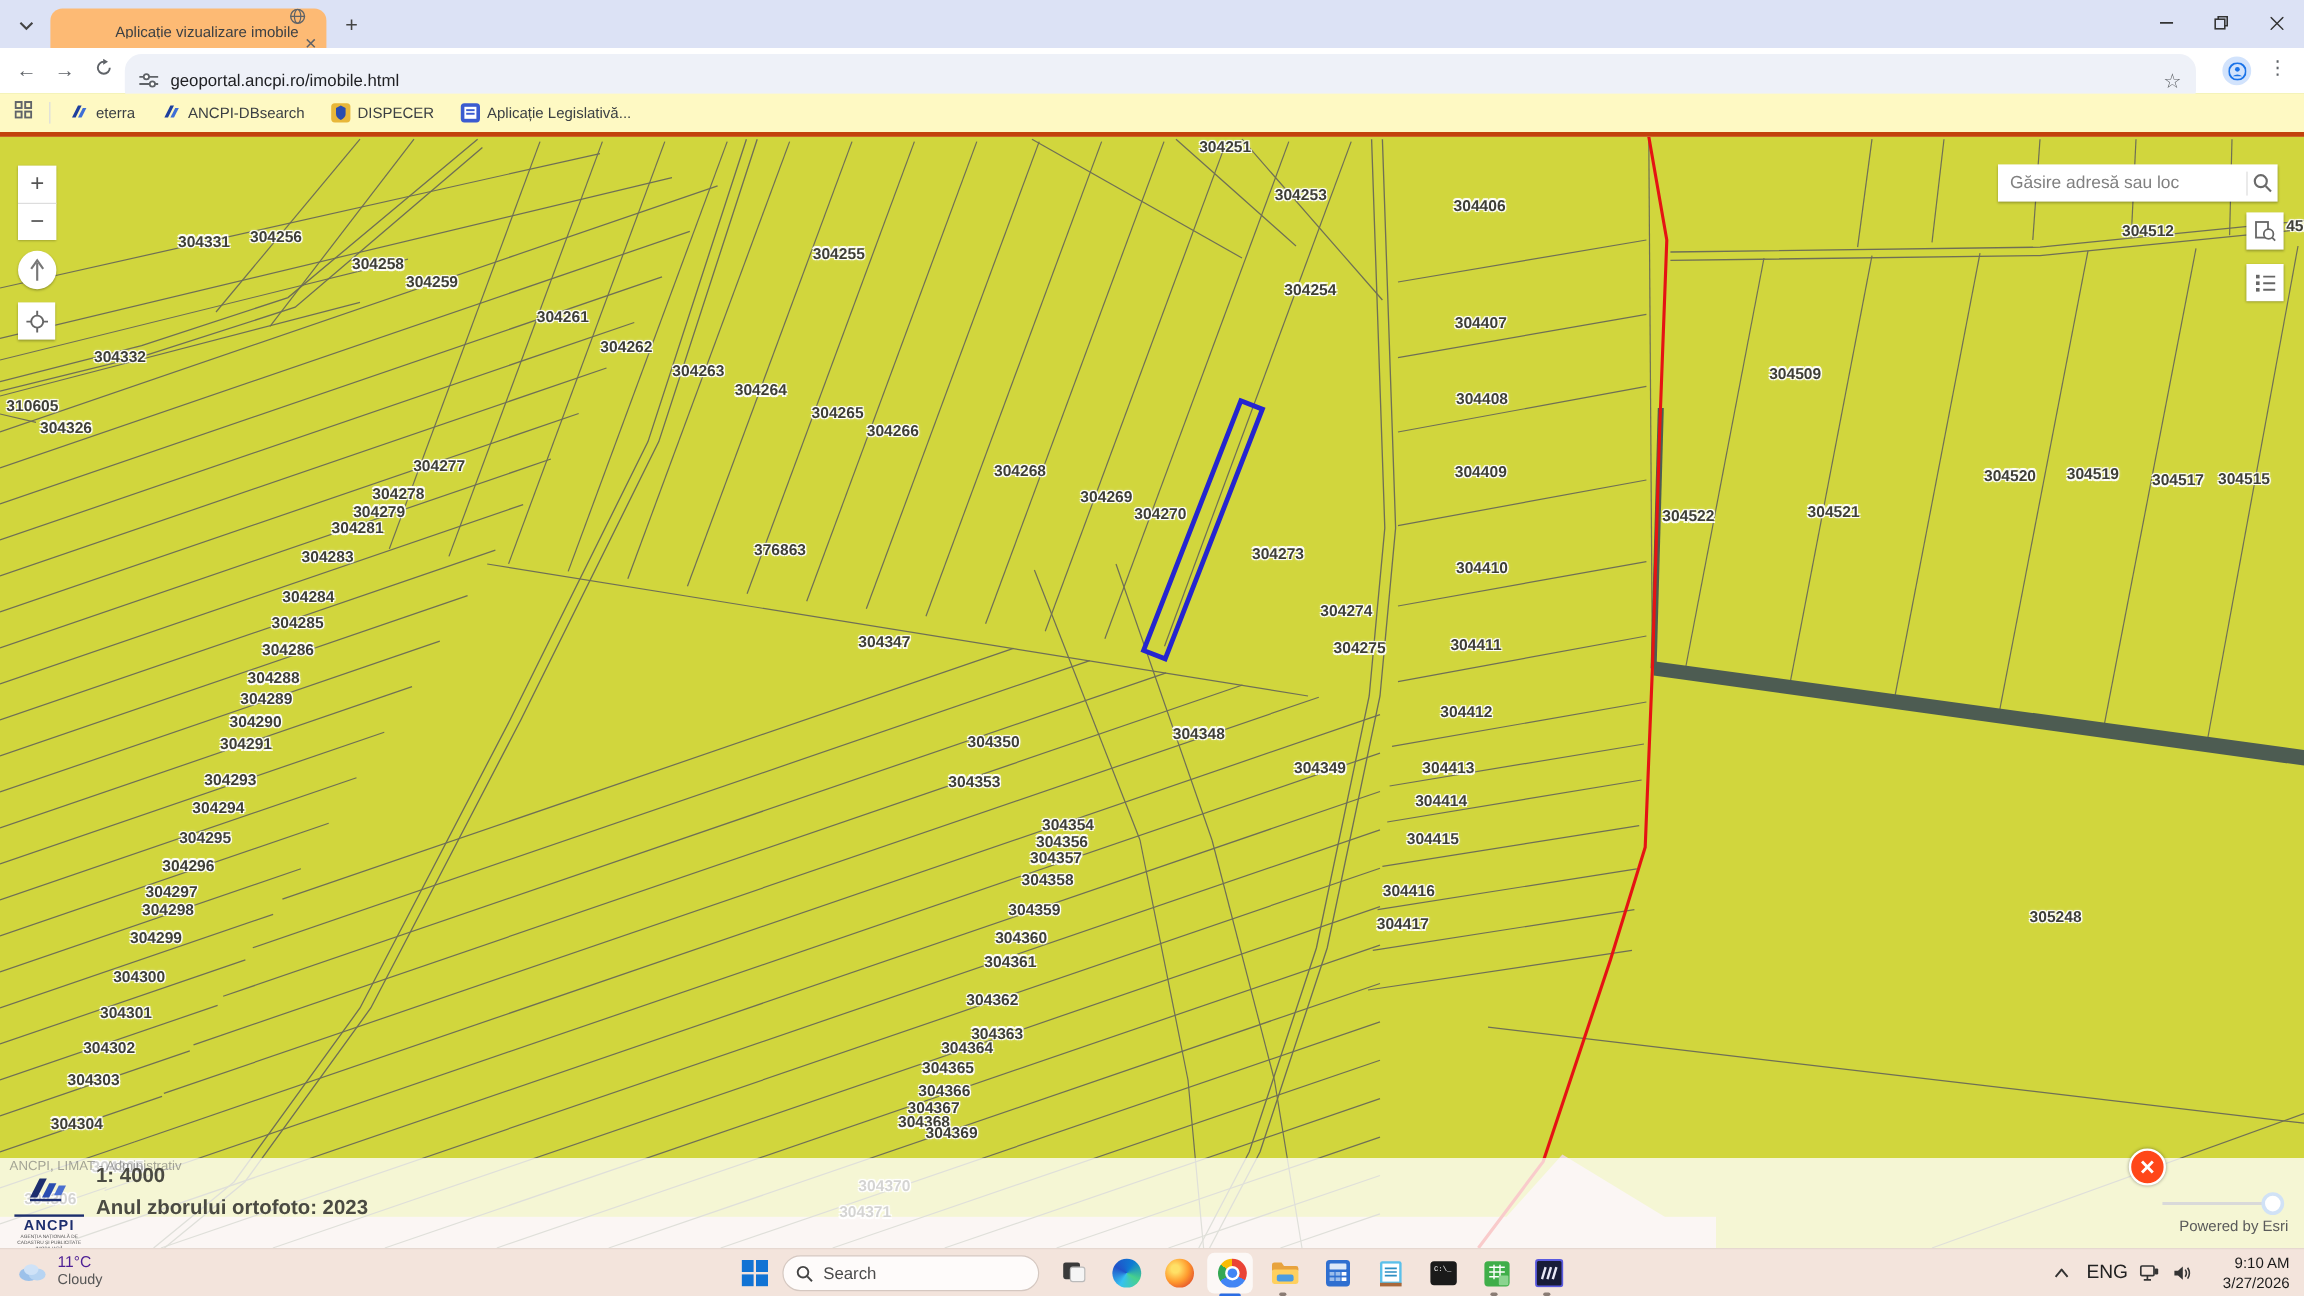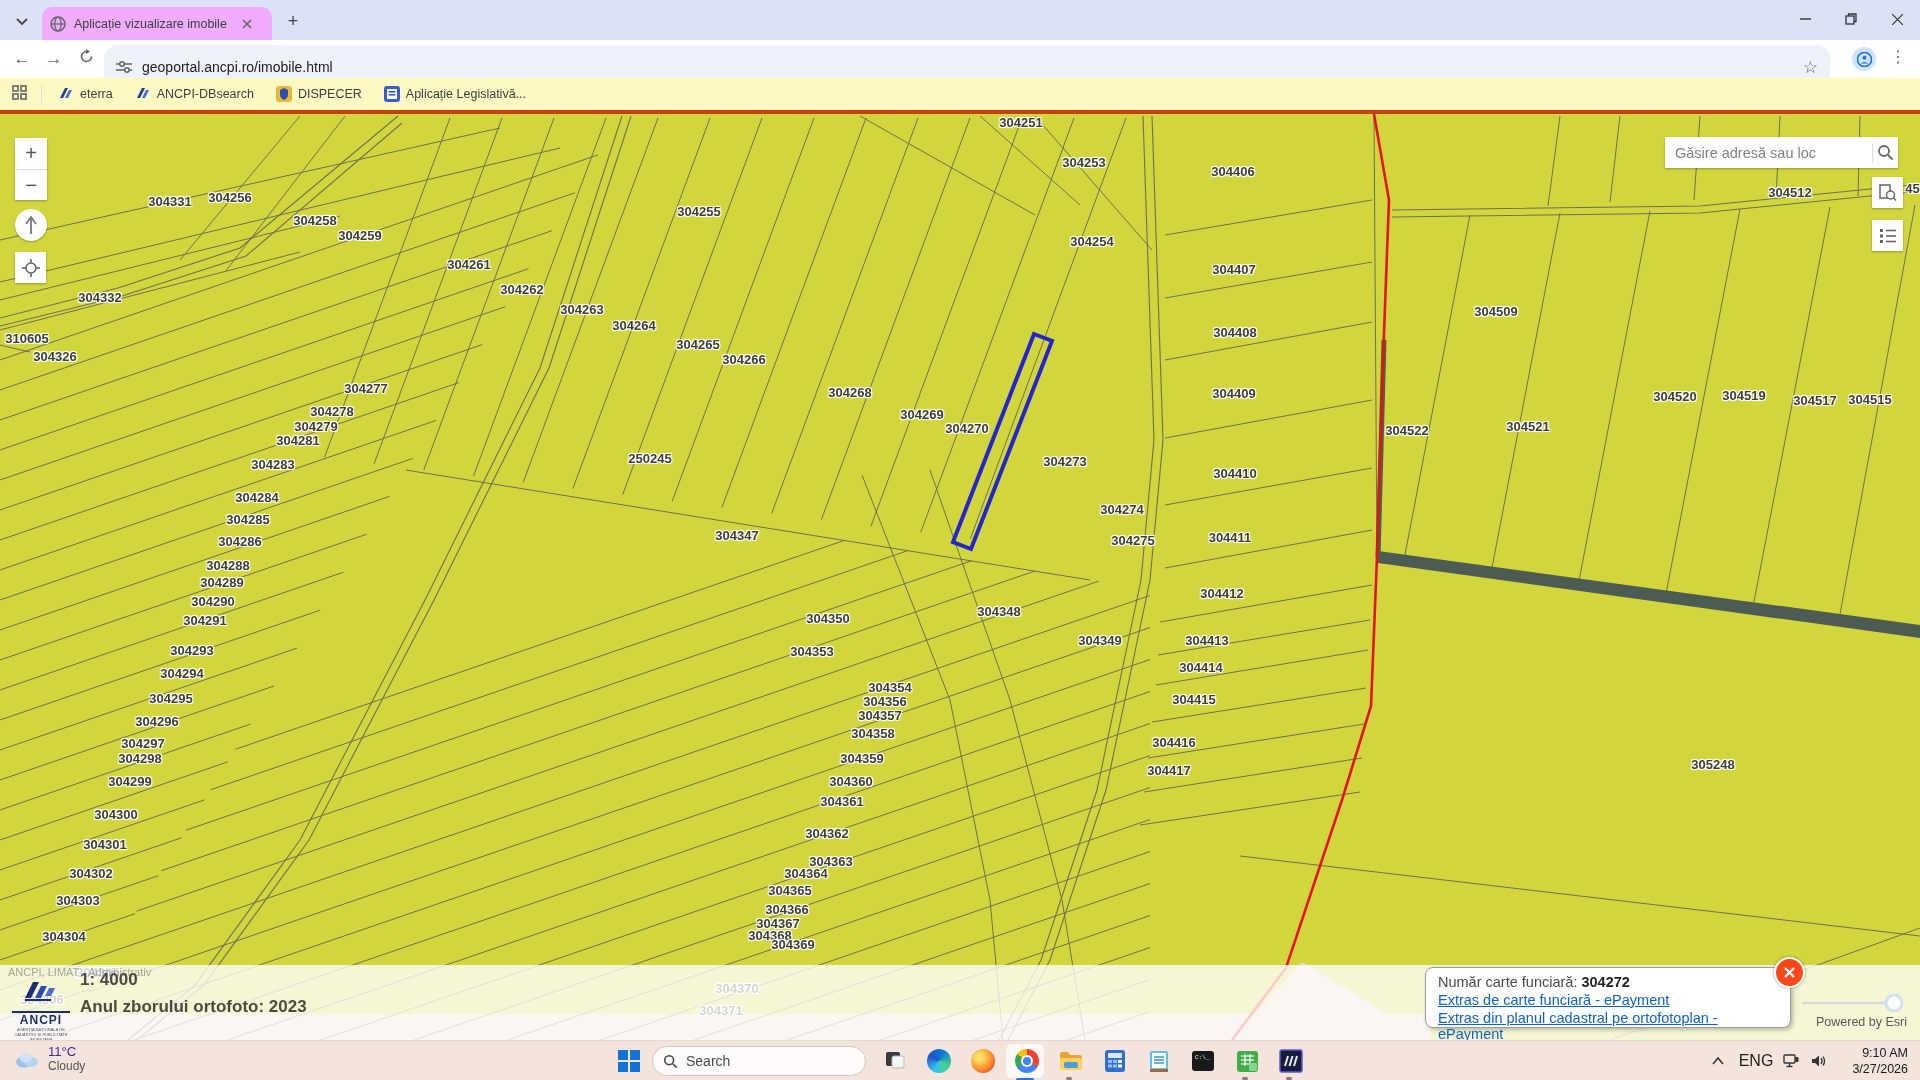--- a/index.html
+++ b/index.html
@@ -1,21 +1,21 @@
 <!DOCTYPE html>
 <html><head>
 <meta charset="utf-8">
 <style>
   html,body{margin:0;padding:0;background:#000;}
   #stage{position:relative;width:1920px;height:1080px;overflow:hidden;
          font-family:"Liberation Sans",sans-serif;background:#d1d63d;}
   
   #tabstrip{position:absolute;left:0;top:0;width:1920px;height:40px;background:#dce2f5;z-index:50;}
-  #tab{position:absolute;left:42px;top:7px;width:230px;height:33px;background:#f0abfc;
-       border-radius:10px 10px 0 0;display:flex;align-items:center;padding:0 8px;box-sizing:border-box;}
+  #tab{position:absolute;left:42px;top:7px;width:230px;height:33px;background:#fdba74;
+       border-radius:10px 10px 0 0;display:flex;align-items:flex-end;padding:0 8px;box-sizing:border-box;flex-direction:column;}
   #tab-title{font-size:12.5px;color:#3c4043;white-space:nowrap;overflow:hidden;text-overflow:ellipsis;width:168px;}
   .winbtn{position:absolute;top:0;width:46px;height:38px;display:flex;align-items:center;justify-content:center;color:#444;}
   #urlrow{position:absolute;left:0;top:40px;width:1920px;height:38px;background:#fff;z-index:50;}
   .navic{position:absolute;top:7px;font-size:17px;color:#5f6368;width:24px;height:24px;text-align:center;line-height:24px;}
   #urlpill{position:absolute;left:104px;top:5px;width:1726px;height:44px;background:#eef1f8;border-radius:14px;
            display:flex;align-items:center;padding:0 12px;box-sizing:border-box;}
   #urltext{font-size:14px;color:#202124;margin-left:10px;}
   #bookmarksbar{position:absolute;left:0;top:78px;width:1920px;height:36px;background:#fef9c3;z-index:50;
                 border-bottom:4px solid #c2410c;box-sizing:border-box;display:flex;align-items:center;}
   .bm{display:flex;align-items:center;gap:6px;margin-right:22px;font-size:12.5px;color:#3c4043;}
@@ -230,21 +230,21 @@
       <span class="plabel" style="left: 1234px; top: 393px;">304409</span>
       <span class="plabel" style="left: 366px; top: 388px;">304277</span>
       <span class="plabel" style="left: 332px; top: 411px;">304278</span>
       <span class="plabel" style="left: 316px; top: 426px;">304279</span>
       <span class="plabel" style="left: 298px; top: 440px;">304281</span>
       <span class="plabel" style="left: 273px; top: 464px;">304283</span>
       <span class="plabel" style="left: 850px; top: 392px;">304268</span>
       <span class="plabel" style="left: 922px; top: 414px;">304269</span>
       <span class="plabel" style="left: 967px; top: 428px;">304270</span>
       <span class="plabel" style="left: 1065px; top: 461px;">304273</span>
-      <span class="plabel" style="left: 650px; top: 458px;">250245</span>
+      <span class="plabel" style="left: 650px; top: 458px;">376863</span>
       <span class="plabel" style="left: 257px; top: 497px;">304284</span>
       <span class="plabel" style="left: 248px; top: 519px;">304285</span>
       <span class="plabel" style="left: 240px; top: 541px;">304286</span>
       <span class="plabel" style="left: 1235px; top: 473px;">304410</span>
       <span class="plabel" style="left: 1122px; top: 509px;">304274</span>
       <span class="plabel" style="left: 1133px; top: 540px;">304275</span>
       <span class="plabel" style="left: 1230px; top: 537px;">304411</span>
       <span class="plabel" style="left: 228px; top: 565px;">304288</span>
       <span class="plabel" style="left: 222px; top: 582px;">304289</span>
       <span class="plabel" style="left: 213px; top: 601px;">304290</span>
@@ -311,27 +311,20 @@
     </svg>
     <div id="ancpi-name">ANCPI</div>
     <div id="ancpi-sub">AGENȚIA NAȚIONALĂ DE CADASTRU ȘI PUBLICITATE IMOBILIARĂ</div>
   </div>
   <div id="scale-block">
     <div id="scale-text">1: 4000</div>
     <div id="orto-text">Anul zborului ortofoto: 2023</div>
   </div>
   <div id="powered">Powered by Esri</div>
 
-  <div id="popup">
-    <div id="popup-line1">
-      <span>Număr carte funciară: </span><b>304272</b>
-    </div>
-    <a class="popup-link" href="#">Extras de carte funciară - ePayment</a>
-    <a class="popup-link" href="#">Extras din planul cadastral pe ortofotoplan - ePayment</a>
-  </div>
   <div id="popup-close">
     <svg width="13" height="13" viewBox="0 0 13 13">
       <path d="M2,2 L11,11 M11,2 L2,11" stroke="#fff" stroke-width="2.4"></path>
     </svg>
   </div>
 
   <div id="searchbox">
     <input type="text" placeholder="Găsire adresă sau loc" style="">
     <div style="width:1px;height:20px;background:#ddd;"></div>
     <div style="width:36px;display:flex;justify-content:center;">

